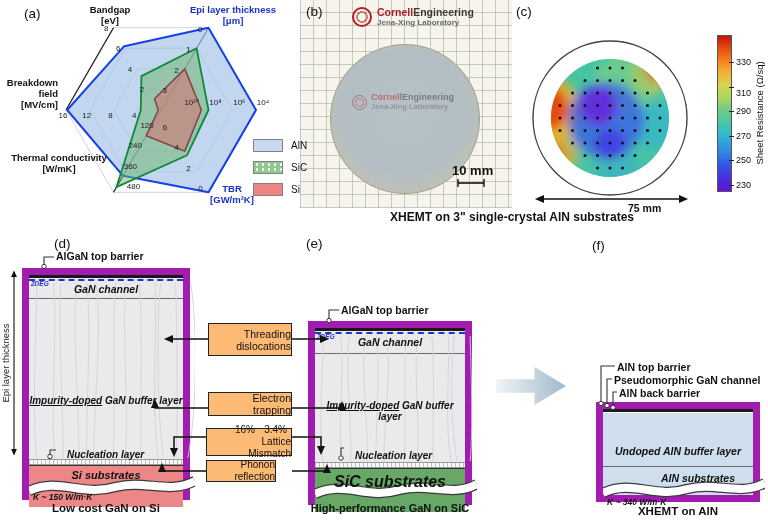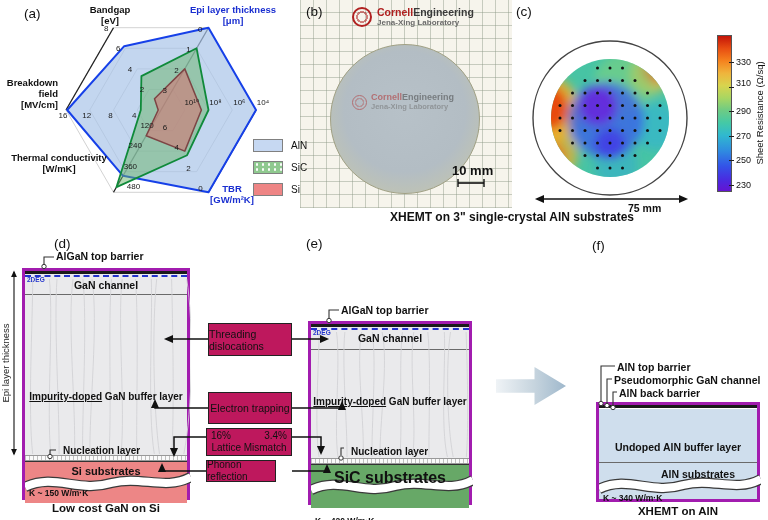--- a/index.html
+++ b/index.html
@@ -33,37 +33,37 @@
   
   #panel-c{left:512px;top:0;width:256px;height:232px;z-index:1;}
   #colorbar{left:205px;top:35px;width:15px;height:157px;border:1px solid #555;box-sizing:border-box;
     background:linear-gradient(180deg,#c41408 0%,#e84d12 8%,#f5821e 16%,#efb43c 24%,#d8d44e 32%,#a8d662 40%,#6ecb84 48%,#44c9a6 56%,#30b9cf 64%,#2f8ce0 74%,#3353e8 84%,#4a2ae0 93%,#6414d2 100%);}
   .cb-tick{position:absolute;font-size:9px;color:#111;}
   .cb-mark{position:absolute;width:5px;height:1px;background:#222;}
   #cb-label{left:175px;top:105px;width:150px;height:16px;text-align:center;font-size:9.5px;color:#111;transform:rotate(-90deg);}
   .dimtxt{font-size:10.5px;font-weight:bold;color:#111;}
   #caption-bc{left:300px;top:210px;width:424px;text-align:center;font-size:12px;font-weight:bold;color:#111;z-index:2;}
   
-  .stack{border:3px solid #a21caf;box-sizing:border-box;background:#eaeaec;z-index:1;}
+  .stack{border:7px solid #a21caf;box-sizing:border-box;background:#eaeaec;z-index:1;font-style:italic;}
   .lay-top{position:absolute;left:0;top:0;width:100%;height:3px;background:#1a1a1a;}
   .deg-line{position:absolute;left:0;top:4px;width:100%;height:0;border-top:2px dashed #2233cc;}
   .deg-txt{position:absolute;left:2px;top:5px;font-size:6.5px;font-weight:bold;color:#2233cc;}
   .ltxt{position:absolute;width:100%;text-align:center;font-size:10.5px;font-weight:bold;color:#111;z-index:3;}
   .sep{position:absolute;left:0;width:100%;height:1px;background:#6a6a6a;}
   .nuc{position:absolute;left:0;width:100%;height:6px;box-sizing:border-box;border-top:1px solid #999;border-bottom:1px solid #999;
     background-color:#fafafa;background-image:repeating-linear-gradient(90deg,#bfbfbf 0 1px,transparent 1px 4px);}
   .nuclab{position:absolute;font-size:10px;font-weight:bold;color:#111;z-index:3;white-space:nowrap;}
   .substrate{position:absolute;left:0;width:100%;box-sizing:border-box;border-top:1px solid #333;}
   .ktxt{position:absolute;left:4px;font-size:8.5px;font-weight:bold;color:#111;z-index:3;white-space:nowrap;}
   .cap{position:absolute;text-align:center;font-size:11.5px;font-weight:bold;color:#111;z-index:3;}
   .leadlab{position:absolute;font-size:10.5px;font-weight:bold;color:#111;white-space:nowrap;z-index:6;}
   .u{text-decoration:underline;}
   
-  .mbox{position:absolute;background:#be185d;border:1.6px solid #222;box-sizing:border-box;display:flex;align-items:center;justify-content:center;
-    text-align:left;font-size:10.5px;color:#111;line-height:12px;z-index:6;}
+  .mbox{position:absolute;background:#fdba74;border:1.6px solid #222;box-sizing:border-box;display:flex;align-items:center;justify-content:center;
+    text-align:right;font-size:10.5px;color:#111;line-height:12px;z-index:6;padding-left:24px;}
   #box-mismatch{flex-direction:column;font-size:10px;line-height:12px;}
   .mm-row{display:flex;justify-content:space-between;width:100%;padding:0 4px;box-sizing:border-box;}
   
   #grad-arrow{left:496px;top:367px;width:70px;height:38px;z-index:2;
     background:linear-gradient(90deg,#eff3f6 0%,#c6d4de 55%,#9fb8cc 100%);
     clip-path:polygon(0% 32%,55% 32%,55% 0%,100% 50%,55% 100%,55% 68%,0% 68%);}
   #epi-label{left:-53px;top:356px;width:120px;height:14px;text-align:center;font-size:9.5px;color:#222;transform:rotate(-90deg);z-index:4;}
   #overlay{left:0;top:0;width:768px;height:520px;z-index:5;pointer-events:none;}
   .stack-svg{position:absolute;left:0;top:0;z-index:2;}
 </style>
@@ -251,21 +251,21 @@
           <circle cx="85.5" cy="168" r="1.5" fill="#111"></circle>
           <circle cx="98" cy="168" r="1.5" fill="#111"></circle>
           <circle cx="110.5" cy="168" r="1.5" fill="#111"></circle>
         </g>
       </svg>
     <div id="colorbar" class="abs"></div>
     <div id="cb-ticks">
         <div class="cb-mark" style="left: 217px; top: 62px;"></div>
         <div class="cb-tick" style="left: 224px; top: 57px;">330</div>
         <div class="cb-mark" style="left: 217px; top: 87px;"></div>
-        <div class="cb-tick" style="left: 224px; top: 78px;">310</div>
+        <div class="cb-tick" style="left: 224px; top: 88px;">310</div>
         <div class="cb-mark" style="left: 217px; top: 111px;"></div>
         <div class="cb-tick" style="left: 224px; top: 106px;">290</div>
         <div class="cb-mark" style="left: 217px; top: 136px;"></div>
         <div class="cb-tick" style="left: 224px; top: 131px;">270</div>
         <div class="cb-mark" style="left: 217px; top: 160px;"></div>
         <div class="cb-tick" style="left: 224px; top: 155px;">250</div>
         <div class="cb-mark" style="left: 217px; top: 185px;"></div>
         <div class="cb-tick" style="left: 224px; top: 180px;">230</div>
       </div>
     <div id="cb-label" class="abs">Sheet Resistance (Ω/sq)</div>
@@ -306,21 +306,21 @@
     <div class="ltxt" style="top:194px;font-size:11px;">Si substrates</div>
     <svg class="stack-svg" style="top:190px;" width="166" height="40">
         <path d="M0,26 C29.88,12 53.120000000000005,32 86.32000000000001,22 C116.19999999999999,14 139.44,30 166,16" fill="none" stroke="#3a3a3a" stroke-width="10.5"></path>
         <path d="M0,26 C29.88,12 53.120000000000005,32 86.32000000000001,22 C116.19999999999999,14 139.44,30 166,16" fill="none" stroke="#ffffff" stroke-width="8"></path>
       </svg>
     <div class="ktxt" style="top:217px;">K ~ 150 W/m·K</div>
   </div>
   <div class="cap" style="left:22px;top:502px;width:168px;">Low cost GaN on Si</div>
 
   <div class="mbox" style="left:208px;top:323px;width:84px;height:33px;">Threading dislocations</div>
-  <div class="mbox" style="left:208px;top:392px;width:84px;height:32px;">Electron trapping</div>
+  <div class="mbox" style="left:208px;top:392px;width:84px;height:24px;">Electron trapping</div>
   <div class="mbox" id="box-mismatch" style="left:206px;top:428px;width:86px;height:28px;">
     <div class="mm-row">
       <span>16%</span>
       <span>3.4%</span>
     </div>
     <div>Lattice Mismatch</div>
   </div>
   <div class="mbox" style="left:206px;top:460px;width:70px;height:22px;font-size:10px;">Phonon reflection</div>
 
   <div class="abs plabel" style="left:306px;top:236px;">(e)</div>
@@ -350,20 +350,21 @@
     <div class="nuclab" style="left:40px;top:122px;">Nucleation layer</div>
     <div class="nuc" style="top:134px;"></div>
     <div class="substrate" style="top:140px;height:44px;background:#67a867;"></div>
     <div class="ltxt" style="top:145px;font-size:16px;">SiC substrates</div>
     <svg class="stack-svg" style="top:140px;" width="162" height="42">
         <path d="M0,26 C29.16,12 51.84,32 84.24000000000001,22 C113.39999999999999,14 136.07999999999998,30 162,16" fill="none" stroke="#3a3a3a" stroke-width="10.5"></path>
         <path d="M0,26 C29.16,12 51.84,32 84.24000000000001,22 C113.39999999999999,14 136.07999999999998,30 162,16" fill="none" stroke="#ffffff" stroke-width="8"></path>
       </svg>
     <div class="ktxt" style="top:168px;margin-top:24px;">K ~ 420 W/m·K</div>
   </div>
+  <div class="cap" style="left:300px;top:502px;width:180px;font-size:11px;">High-performance GaN on SiC</div>
 
   <div id="grad-arrow" class="abs"></div>
 
   <div class="abs plabel" style="left:592px;top:238px;">(f)</div>
   <div class="leadlab" style="left:617px;top:361px;">AlN top barrier</div>
   <div class="leadlab" style="left:614px;top:374px;">Pseudomorphic GaN channel</div>
   <div class="leadlab" style="left:619px;top:387px;">AlN back barrier</div>
 
   <div class="abs stack" style="left:596px;top:402px;width:164px;height:100px;background:#cfdeed;">
     <div class="lay-top"></div>

